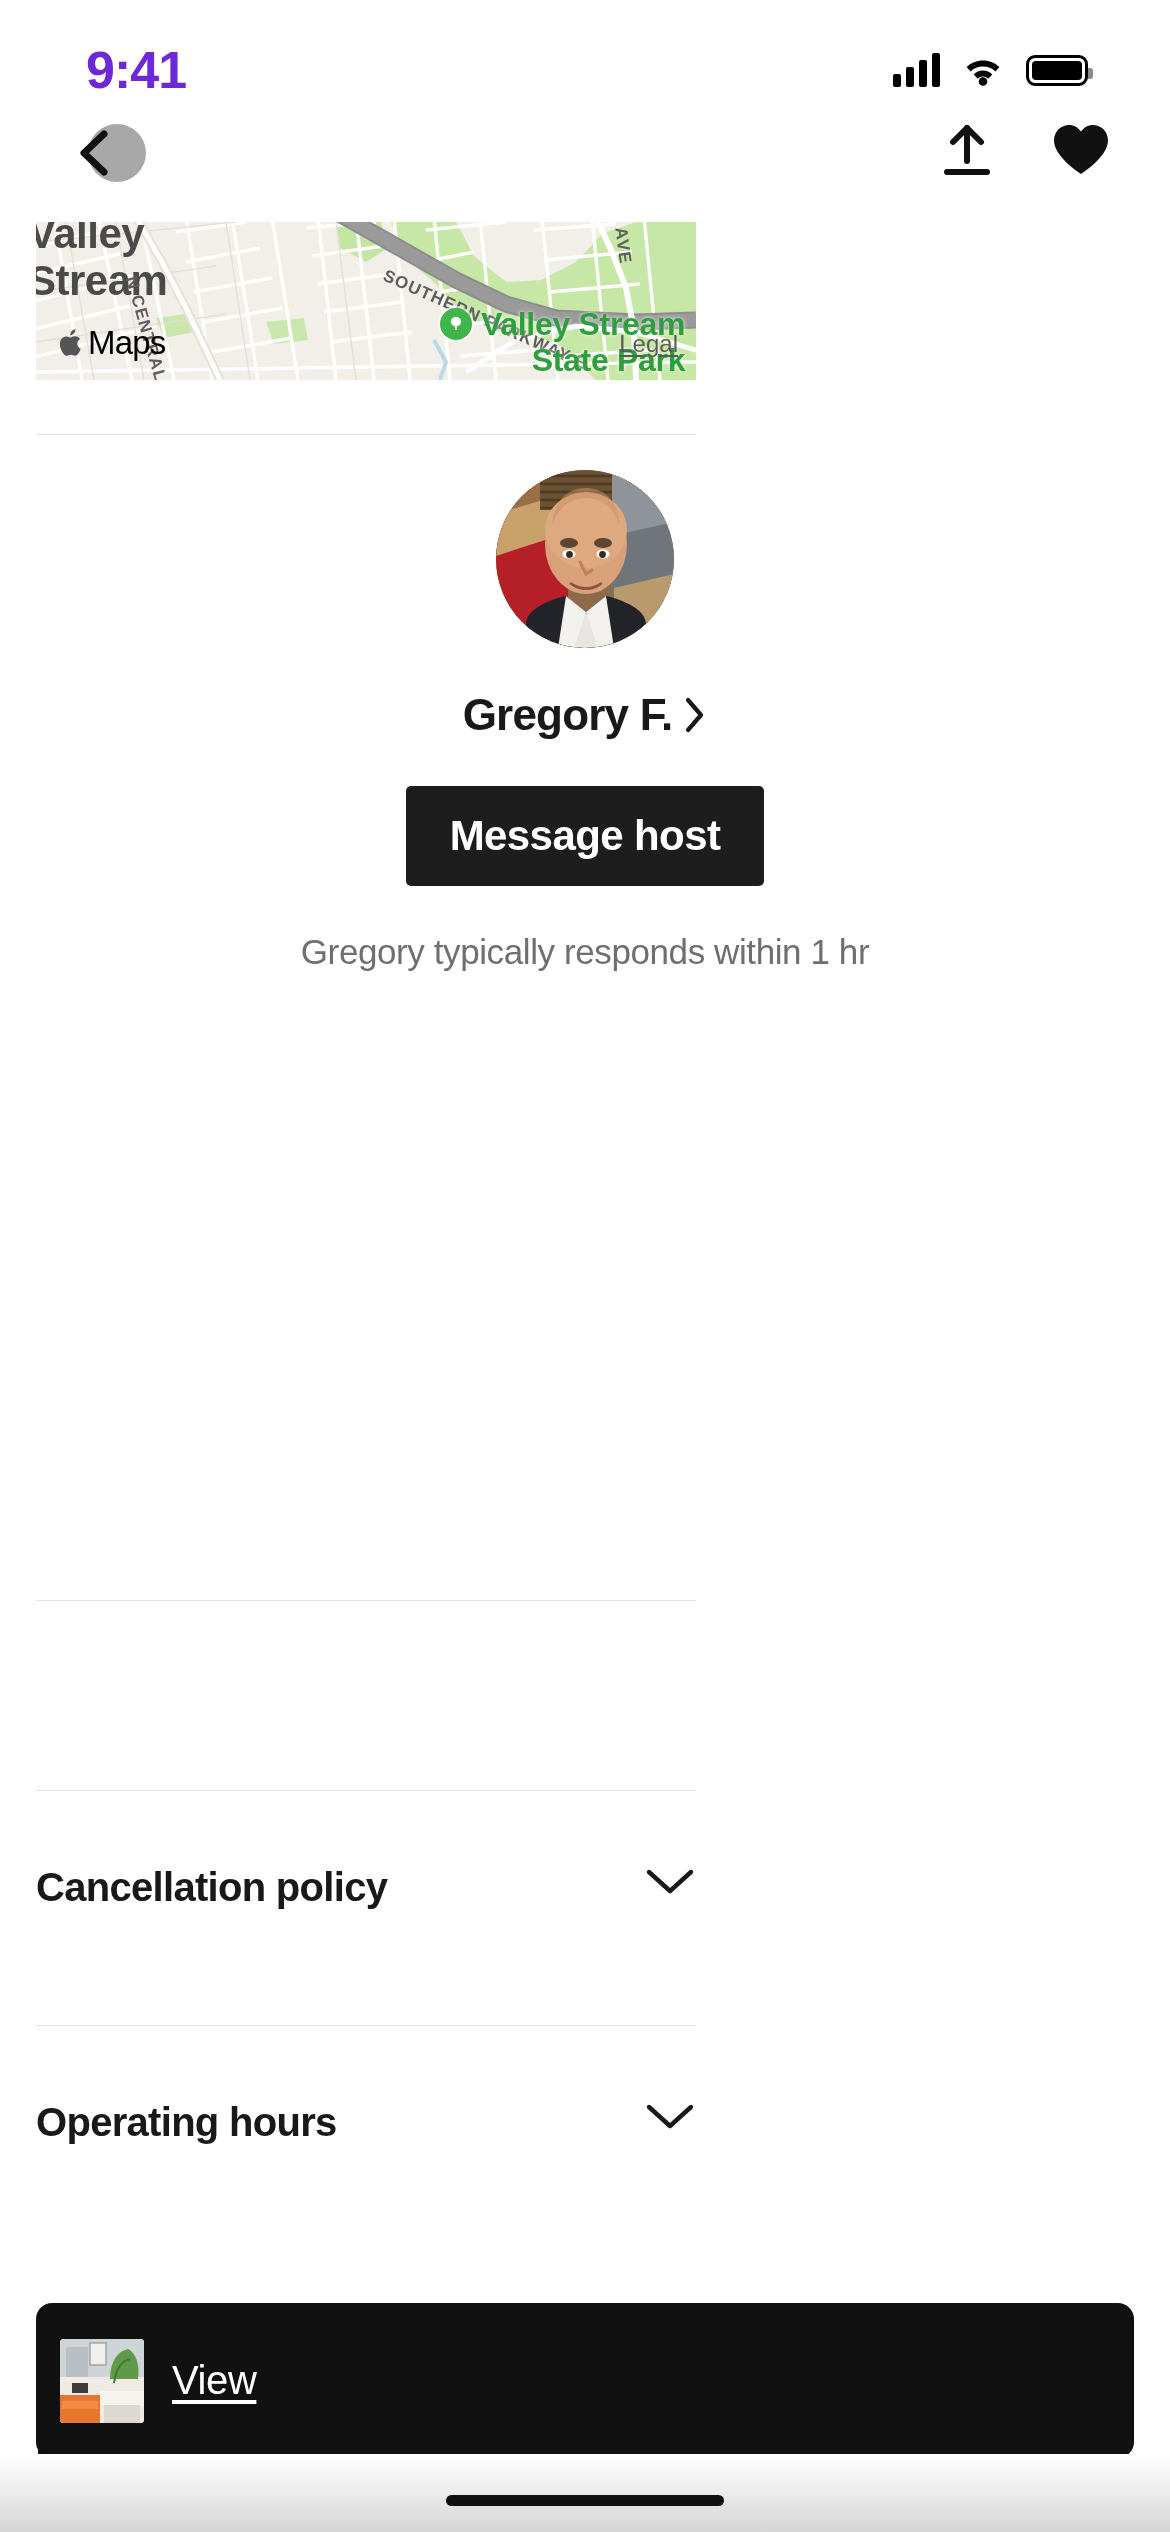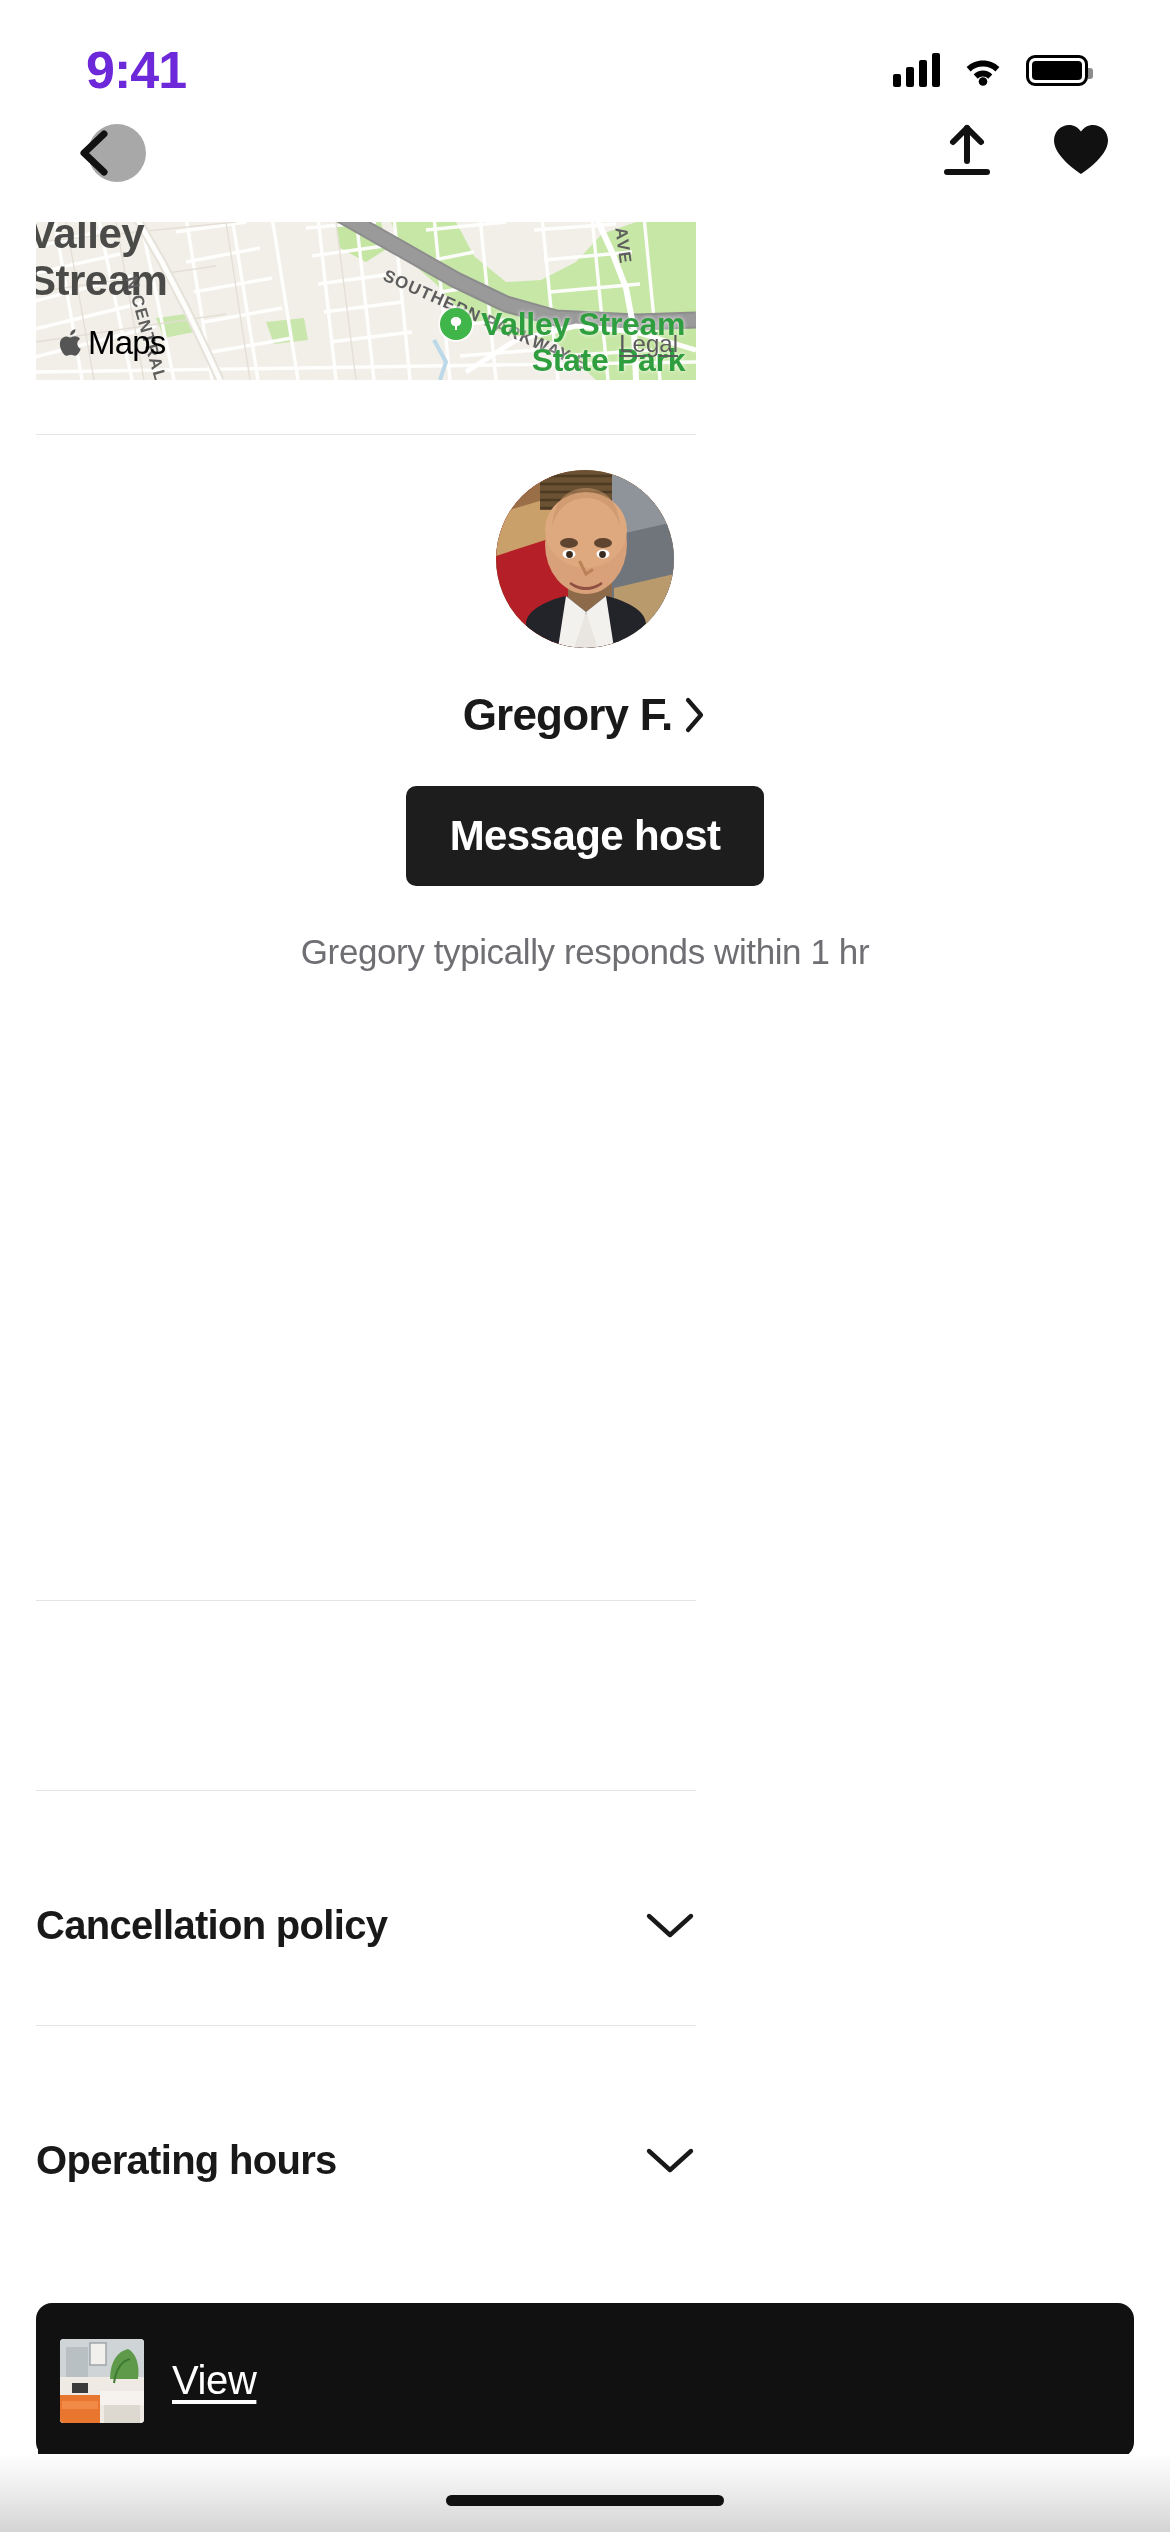--- a/index.html
+++ b/index.html
@@ -105,32 +105,32 @@
   }
   .avatar svg{ width:100%; height:100%; display:block; }
   .host-name-row{
     margin-top:42px; display:flex; align-items:center; gap:11px;
   }
   .host-name{ font-size:44px; font-weight:600; color:#191919; letter-spacing:-.8px; }
   .msg-btn{
     margin-top:46px;
     background:#1d1d1d; color:#fff; border:none;
     padding:12px 44px; height:100px; min-width:292px;
-    border-radius:10px; font-size:42px; font-weight:600;
+    border-radius:5px; font-size:42px; font-weight:600;
     font-family:"Liberation Sans", sans-serif; letter-spacing:-.6px;
     display:flex; align-items:center; justify-content:center; cursor:pointer;
   }
   .respond{
     margin-top:46px; font-size:35px; color:#6e6e73; letter-spacing:-.4px;
   }
 
   
   .acc-row{
     position:absolute; left:36px; width:660px; height:120px;
-    display:flex; align-items:center; justify-content:space-between;
+    display:flex; justify-content:space-between;
   }
   .acc-title{ font-size:40px; font-weight:600; color:#191919; letter-spacing:-.7px; }
 
   
   .safety-row{
     position:absolute; left:36px; top:2440px; width:660px;
     display:flex; align-items:center; gap:24px;
   }
   .safety-title{ font-size:40px; font-weight:600; color:#191919; letter-spacing:-.7px; white-space:nowrap; }
 

